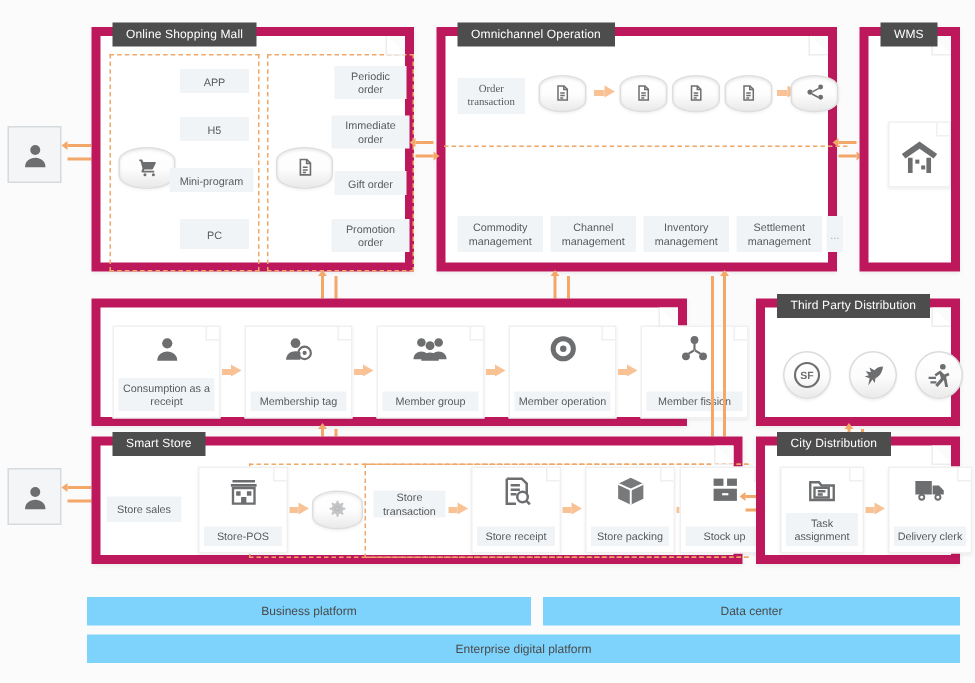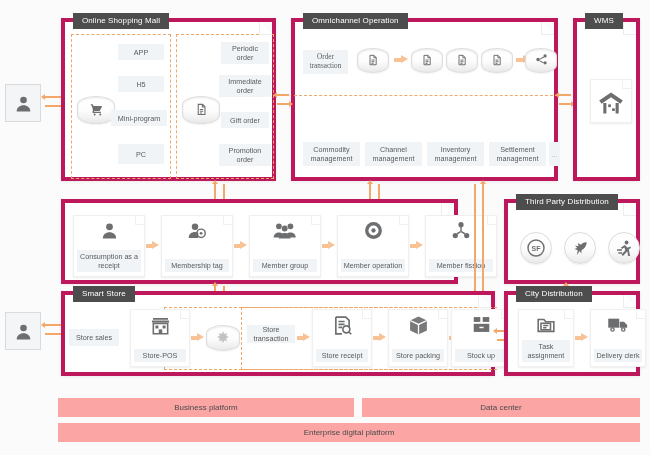--- a/index.html
+++ b/index.html
@@ -10,21 +10,21 @@
     color:#4a4a4a;
     position:relative;
     overflow:hidden;
     font-size:7.5px;
   }
 
   
   .panel{
     position:absolute;
     background:#ffffff;
-    border:4px solid #be185d;
+    border:6px solid #be185d;
     box-shadow:0 1px 3px rgba(0,0,0,0.07);
   }
   .panel::after{ 
     content:"";
     position:absolute;
     top:0; right:0;
     width:12px; height:12px;
     background:linear-gradient(225deg,#fbfbfb 0 50%,transparent 50%);
     border-left:1px solid #ededed;
     border-bottom:1px solid #ededed;
@@ -147,21 +147,21 @@
     width:0;height:0;
     border-top:4.4px solid transparent;
     border-bottom:4.4px solid transparent;
     border-left:7px solid #f8c295;
   }
   .tri-stem{ position:absolute; height:3.6px; background:#f8c295; }
 
   
   .bar{
     position:absolute;
-    background:#fca5a5;
+    background:#7dd3fc;
     display:flex; align-items:center; justify-content:center;
     color:#4a4a4a;
     font-size:8px;
   }
 
   svg{ display:block; }
 </style>
 </head>
 <body>
 

